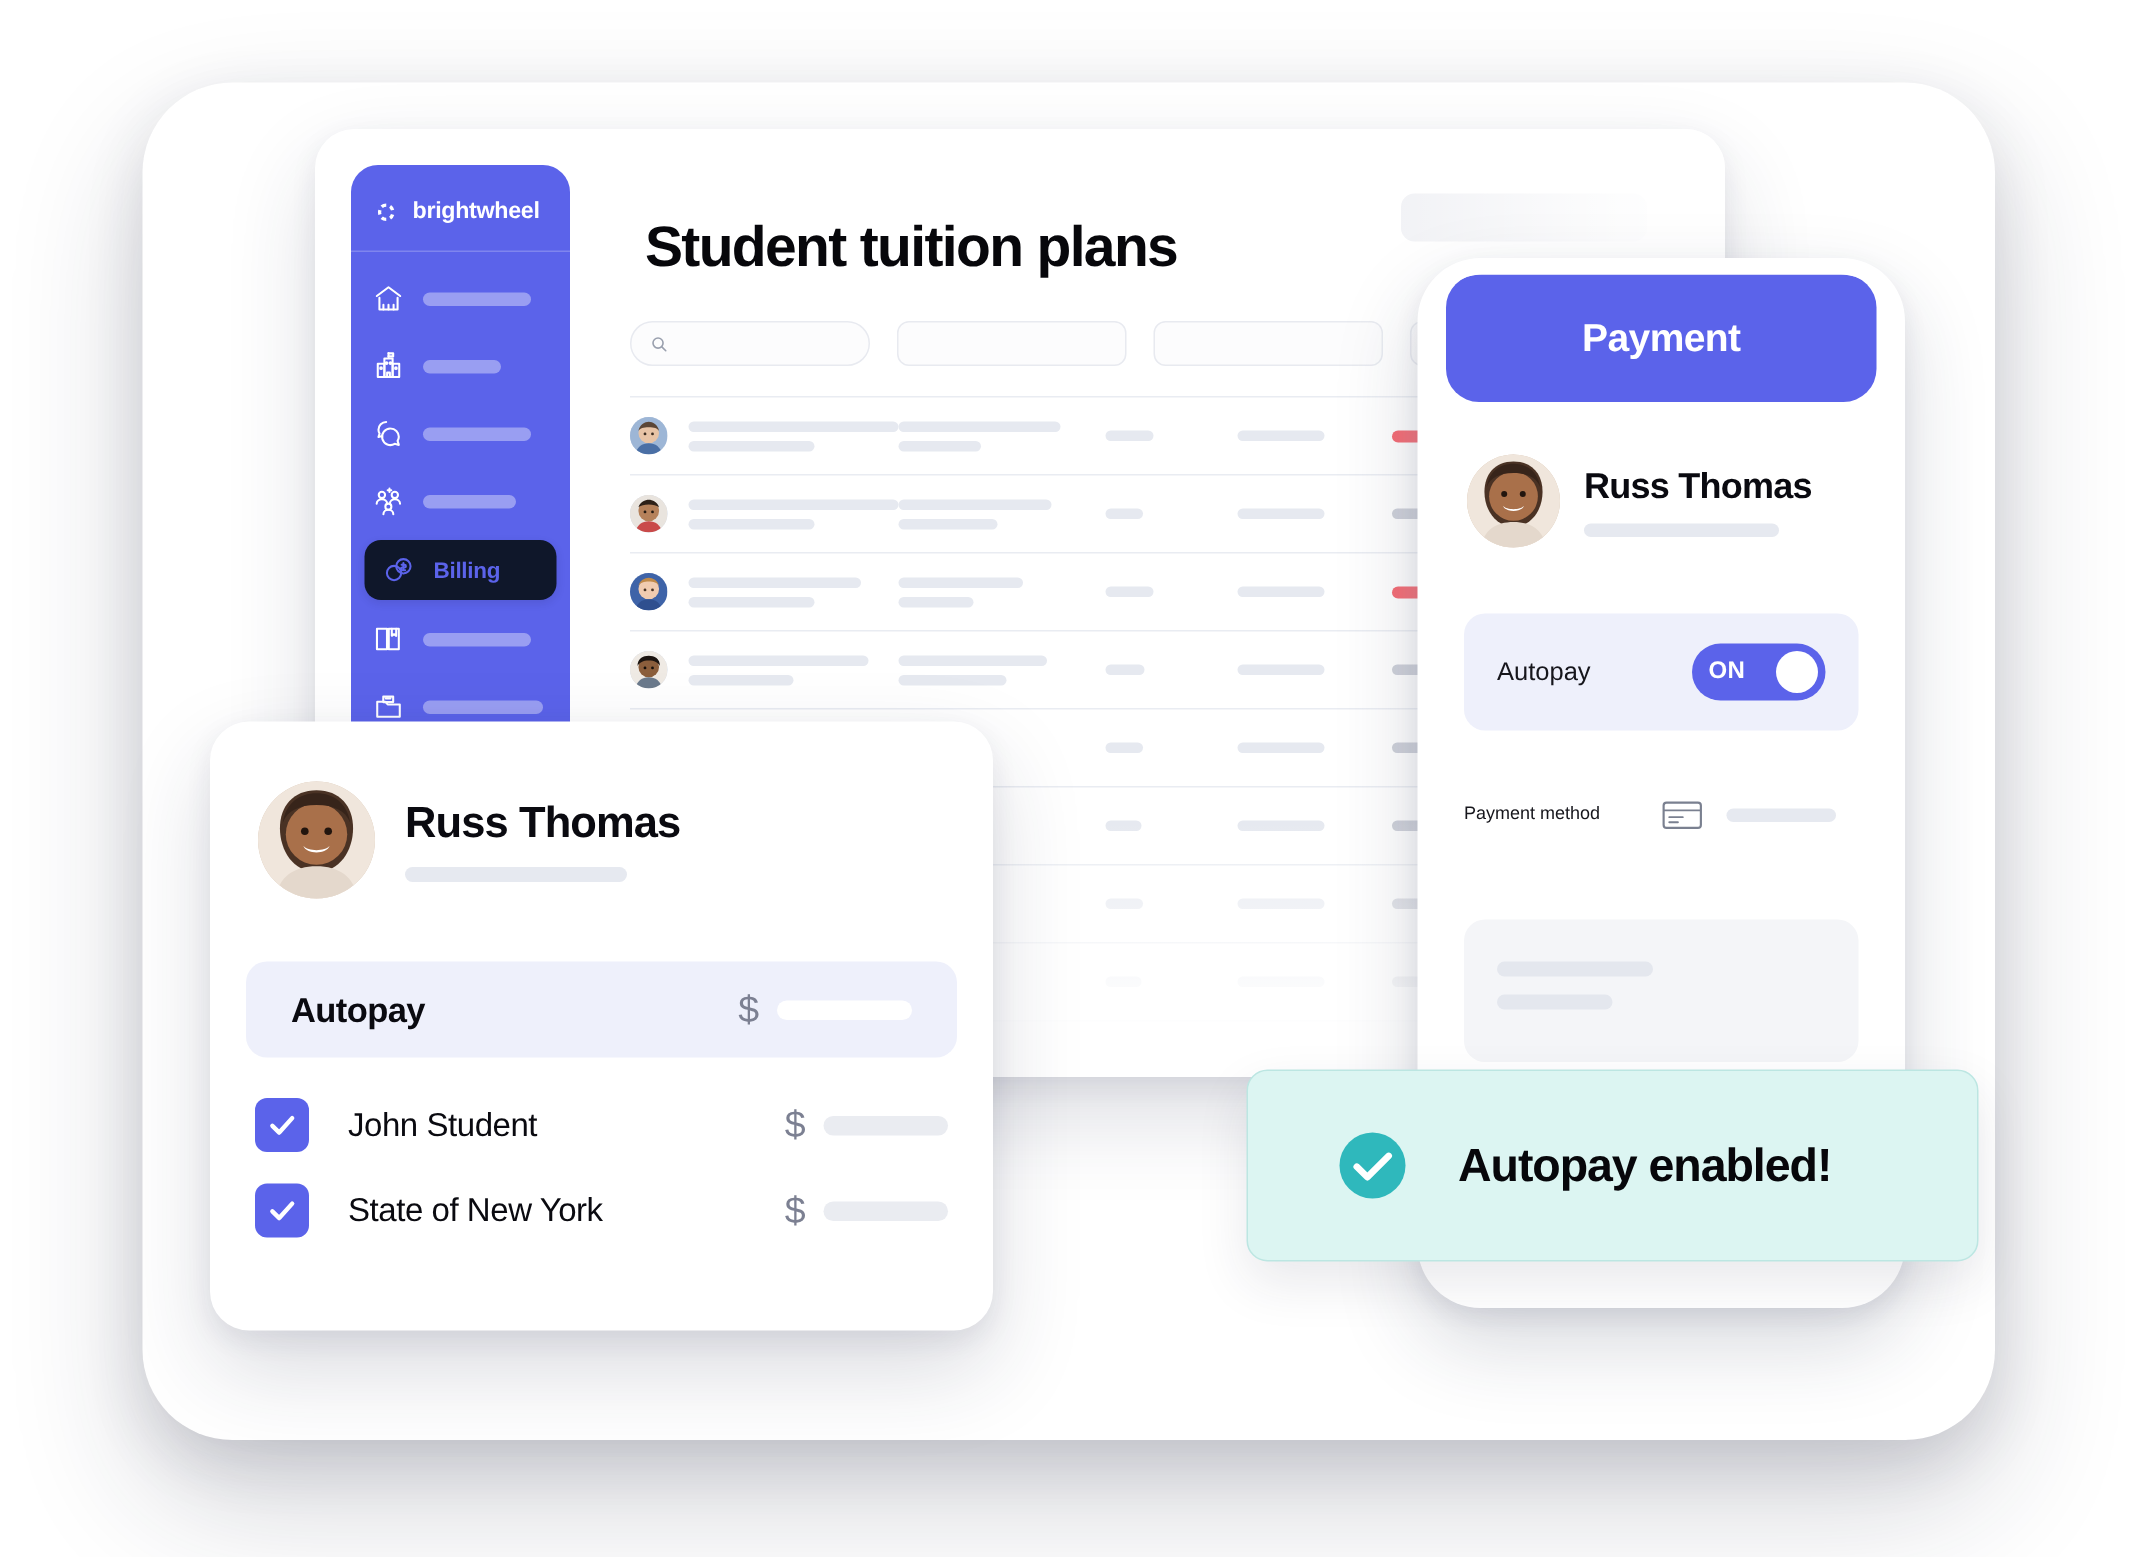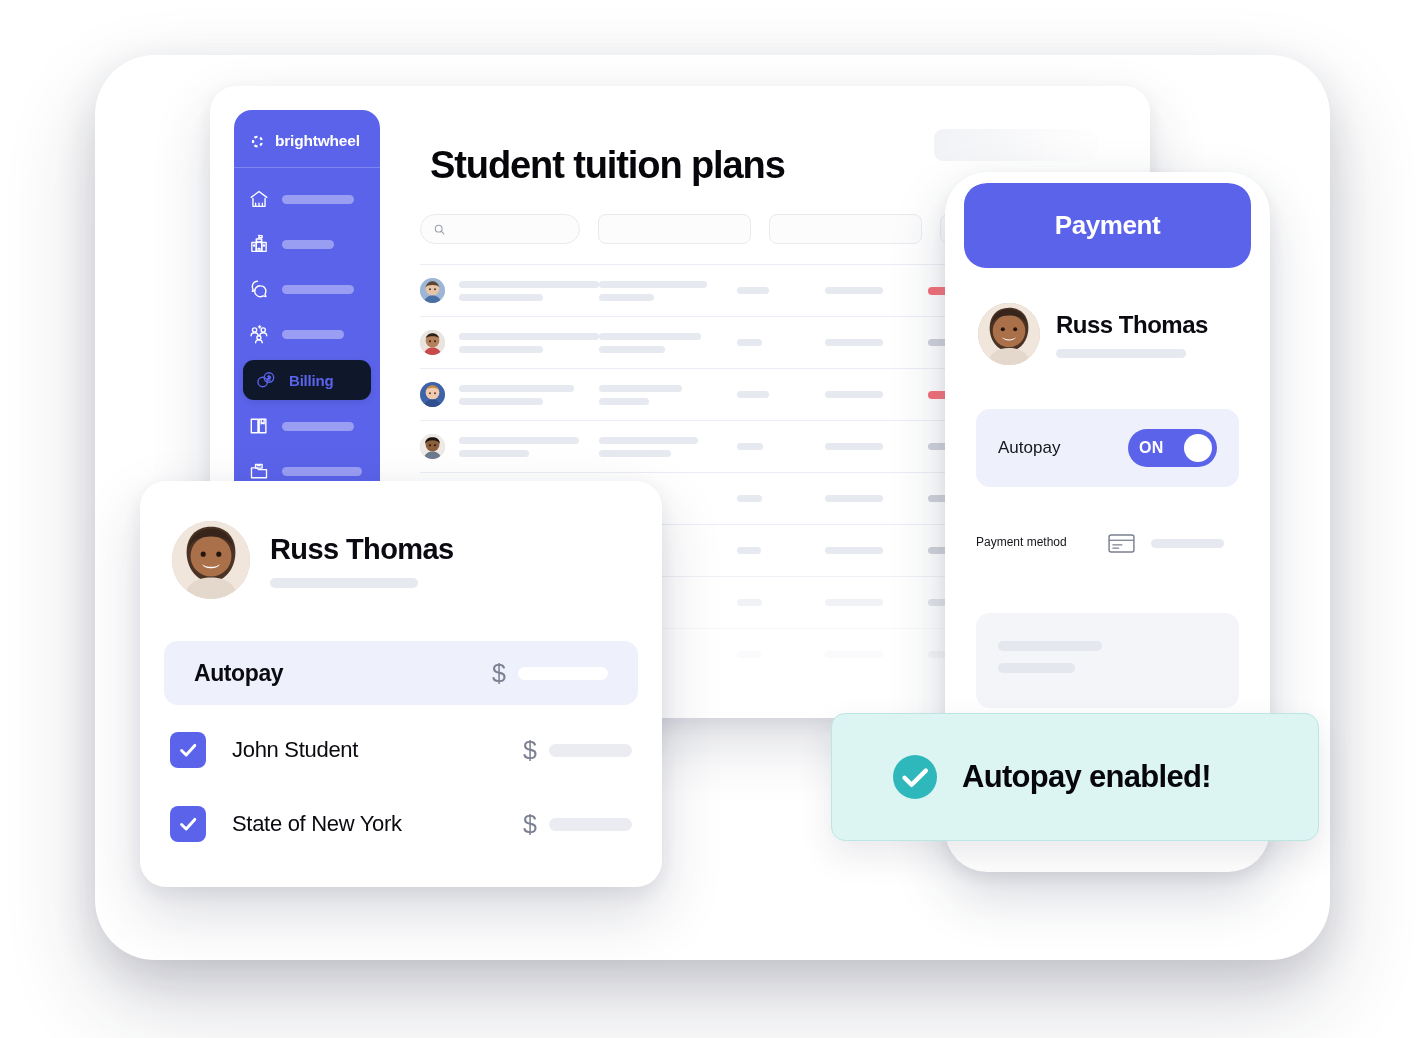--- a/index.html
+++ b/index.html
@@ -189,37 +189,37 @@
     padding:0 30px;box-sizing:border-box;
   }
   .pc-head .h{font-size:23px;font-weight:700;color:#0A0A10;letter-spacing:-.4px;flex:1;}
   .dollar{font-size:25px;color:#7C8092;font-weight:400;margin-right:12px;font-family:"Liberation Sans",sans-serif;}
   .amt{height:13px;width:90px;border-radius:7px;background:#fff;}
   .pc-row{
     position:absolute;left:24px;right:24px;height:46px;display:flex;align-items:center;padding:0 6px;
     box-sizing:border-box;
   }
   .pc-row.r1{top:246px;}
-  .pc-row.r2{top:320px;}
+  .pc-row.r2{top:303px;}
   .cbx{width:36px;height:36px;border-radius:8px;background:#5B63EA;flex:0 0 auto;
        display:flex;align-items:center;justify-content:center;}
   .cbx svg{display:block;width:22px;height:22px;}
   .pc-row .nm{font-size:22px;color:#0A0A10;letter-spacing:-.3px;margin-left:26px;flex:1;}
   .pc-row .amt2{height:13px;width:83px;border-radius:7px;background:#EAECF1;}
 
   
   .toast{
     position:absolute;left:831px;top:713px;width:488px;height:128px;
     background:#DCF5F2;border:1px solid #BCE6E2;border-radius:14px;
     display:flex;align-items:center;padding-left:57px;box-sizing:border-box;
     box-shadow:0 14px 34px rgba(36,42,72,.10);
   }
   .toast .ck{width:52px;height:52px;flex:0 0 auto;}
   .toast .msg{
-    font-size:31px;font-weight:700;color:#07070B;letter-spacing:-.7px;margin-left:21px;
+    font-size:31px;font-weight:700;color:#07070B;letter-spacing:-.7px;margin-left:31px;
   }
 </style>
 </head>
 <body>
 
 <div class="stage">
 
   <div class="ambient"></div>
 
   <div class="desktop">

